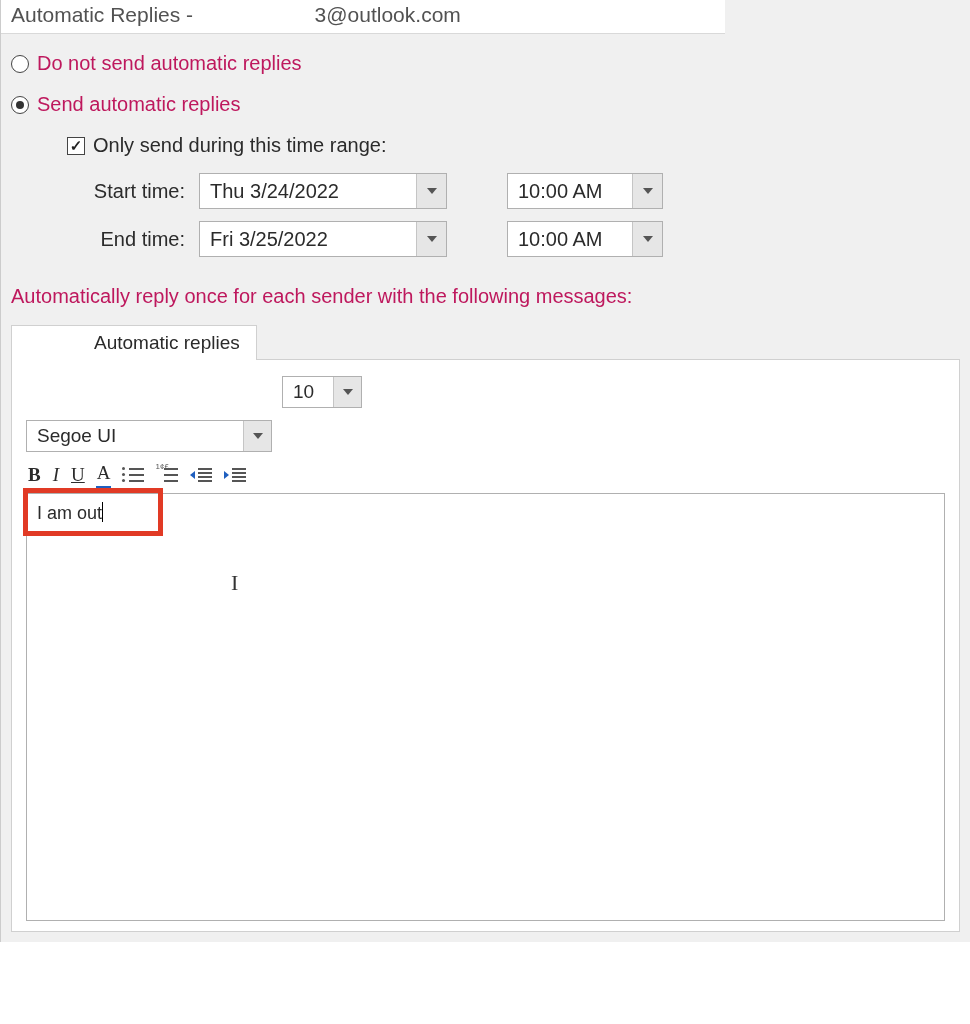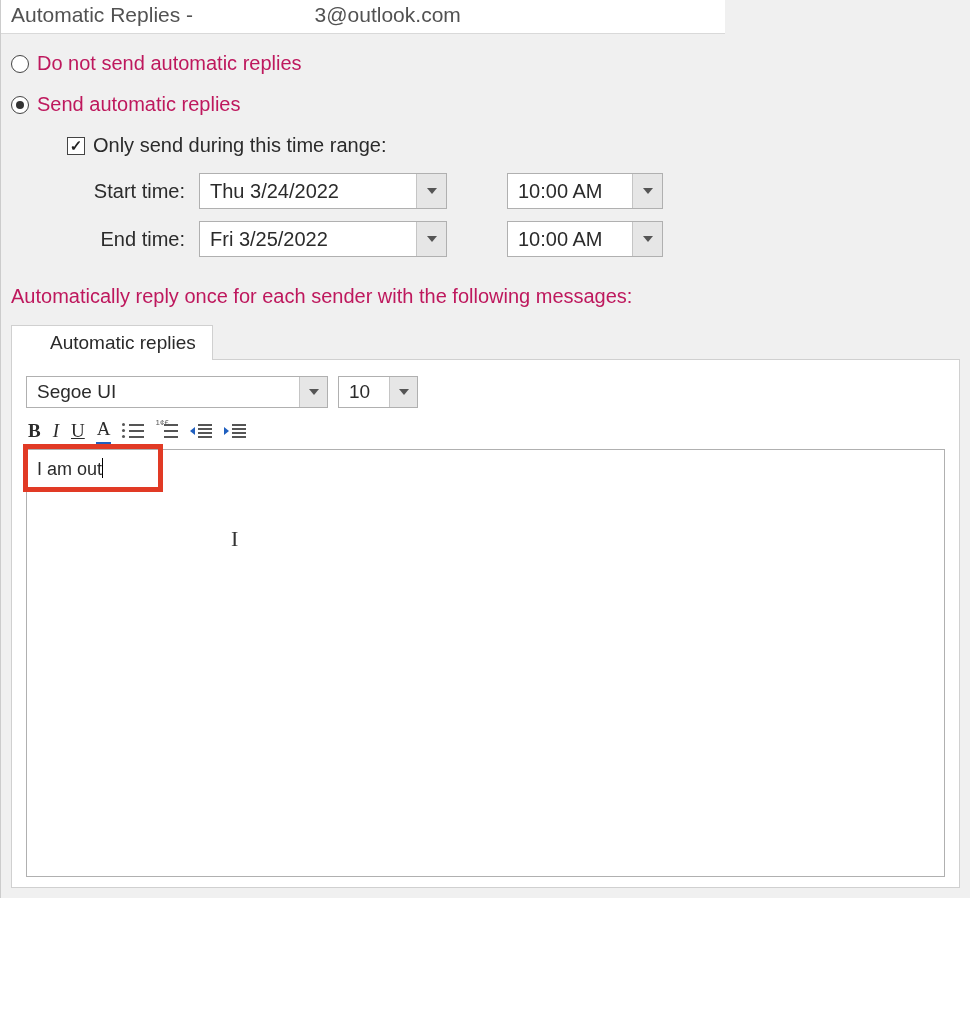--- a/index.html
+++ b/index.html
@@ -134,20 +134,21 @@
     .tab {
       display: inline-flex;
       align-items: center;
       background: #fff;
       border: 1px solid #d0d0d0;
       border-bottom: none;
       padding: 6px 16px 6px 10px;
       font-size: 19px;
       position: relative;
       top: 1px;
+      gap: 44px;
     }
     .tab-icon {
       width: 20px; height: 20px;
       margin-right: 8px;
       position: relative;
     }
     .globe {
       width: 18px; height: 18px;
       background: radial-gradient(circle at 30% 30%, #6db0e6, #2a6bb0 70%);
       border-radius: 50%;
@@ -158,21 +159,21 @@
       padding: 16px 14px 10px 14px;
     }
     .toolbar-row1 {
       display: flex;
       gap: 10px;
       margin-bottom: 10px;
     }
     .font-combo { display: flex; border: 1px solid #b0b0b0; height: 32px; background: #fff; }
     .font-combo .combo-text { flex:1; padding: 2px 10px; display:flex; align-items:center; font-size:19px; }
     .font-combo .combo-btn { width: 28px; background:#e6e6e6; border-left:1px solid #c5c5c5; display:flex; align-items:center; justify-content:center; }
-    .font-combo.name { width: 302px; }
+    .font-combo.name { width: 246px; margin-top: 44px; }
     .font-combo.size { width: 80px; }
     .toolbar-row2 {
       display: flex;
       align-items: center;
       gap: 12px;
       font-size: 19px;
       margin-bottom: 6px;
       padding-left: 2px;
     }
     .btn-b { font-weight: 700; font-family: Georgia, serif; }

